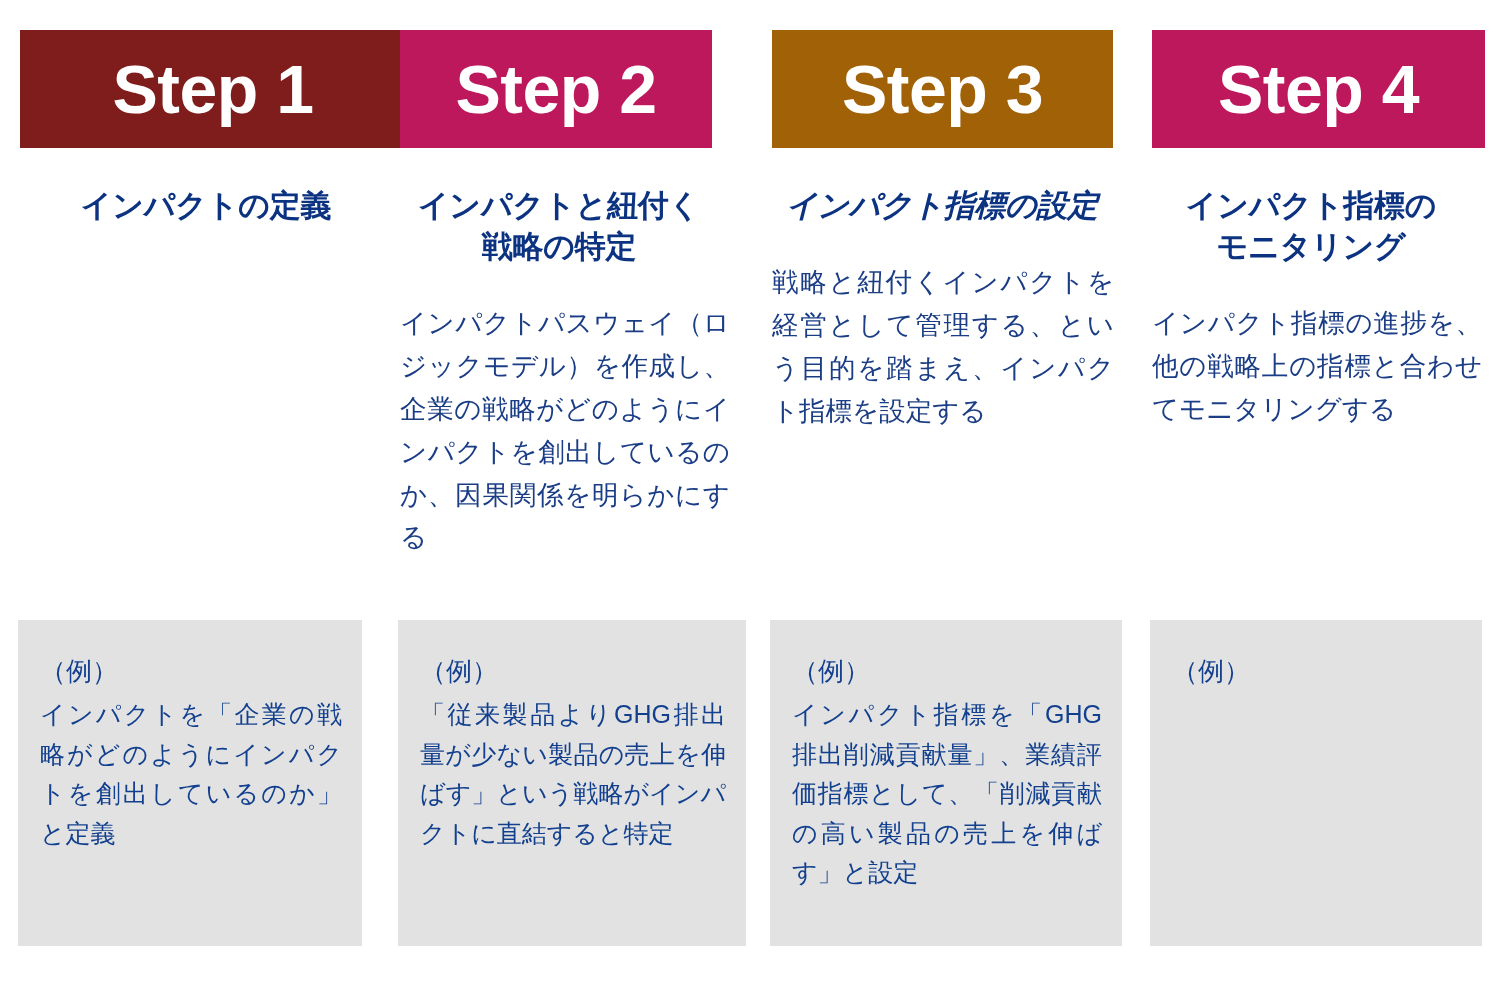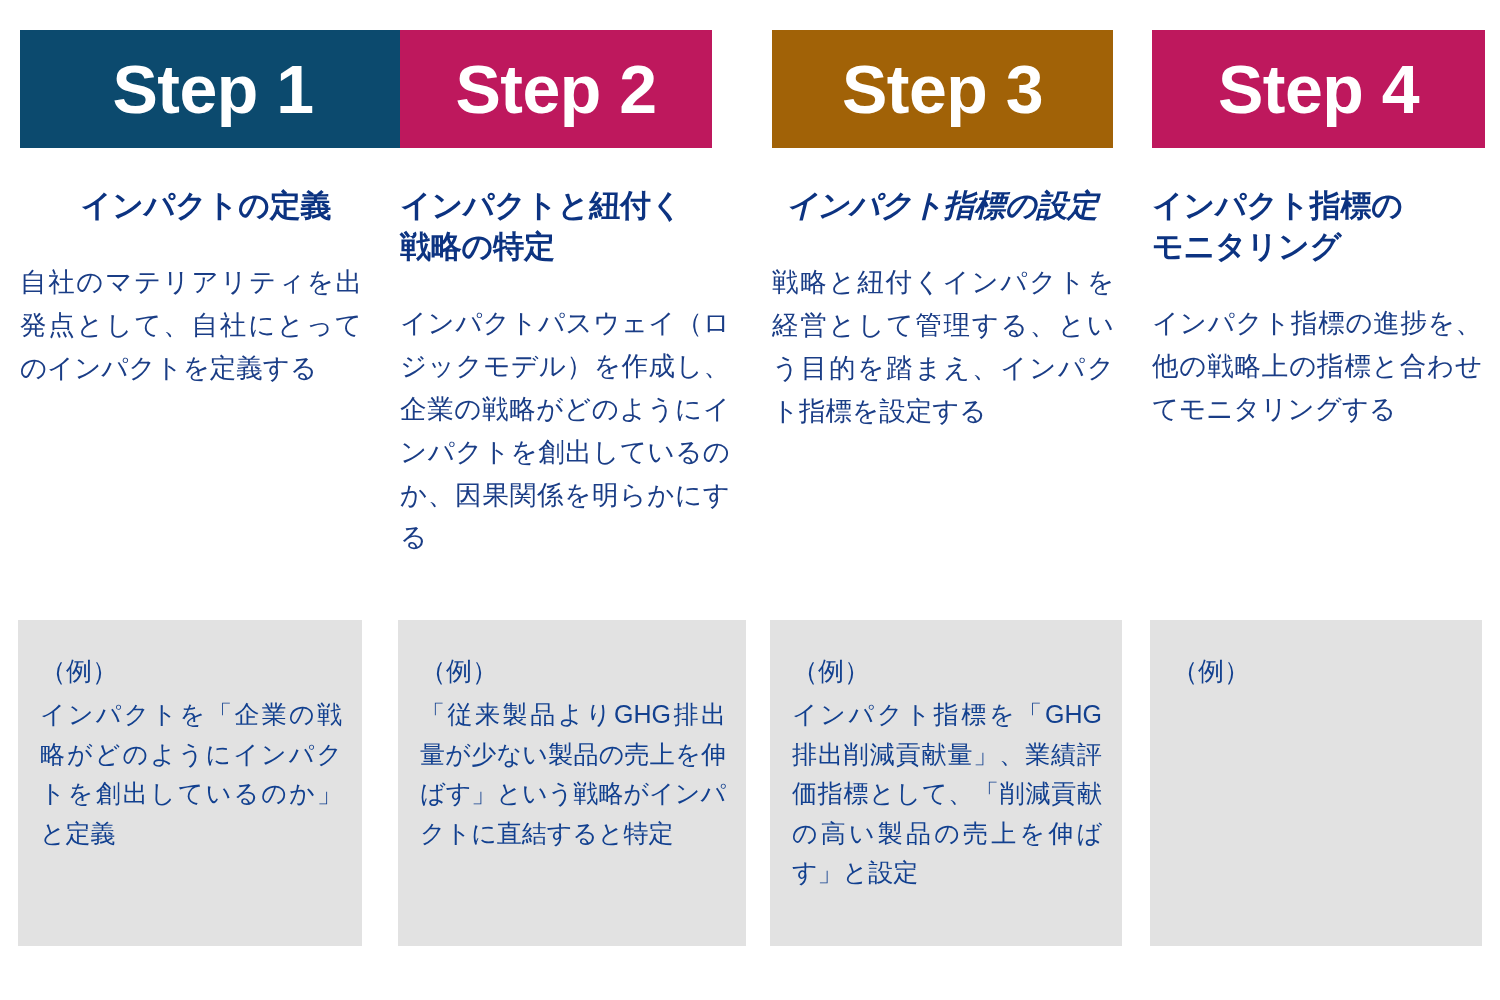--- a/index.html
+++ b/index.html
@@ -45,34 +45,34 @@
     height: 118px;
     display: flex;
     align-items: center;
     justify-content: center;
     color: #ffffff;
     font-size: 68px;
     font-weight: bold;
     letter-spacing: -0.5px;
     line-height: 1;
   }
-  .col.c1 .step-chip { background: #0c4a6e; width: 386px; }
+  .col.c1 .step-chip { background: #7f1d1d; width: 386px; }
   .col.c2 .step-chip { background: #be185d; width: 312px; }
   .col.c3 .step-chip { background: #a16207; width: 341px; }
   .col.c4 .step-chip { background: #be185d; width: 333px; text-align: right; }
 
   
   .step-title {
     margin-top: 38px;
     color: #0C3381;
     font-size: 31px;
     font-weight: bold;
     line-height: 1.32;
     letter-spacing: -0.2px;
-    text-align: left;
+    text-align: center;
     white-space: pre-line;
   }
   .col.c1 .step-title,
   .col.c3 .step-title { text-align: center; }
   .col.c1 .step-title { padding-left: 32px; }
   .col.c3 .step-title { padding-left: 0px; font-style: italic; }
   .col.c2 .step-title { padding-right: 14px; }
   .col.c4 .step-title { padding-right: 10px; }
 
   
@@ -121,21 +121,20 @@
 </style>
 </head>
 <body>
 
 <div class="board">
   <div class="columns">
 
     <div class="col c1">
       <div class="step-chip">Step 1</div>
       <div class="step-title">インパクトの定義</div>
-      <div class="step-desc">自社のマテリアリティを出発点として、自社にとってのインパクトを定義する</div>
       <div class="example-box">
         <div class="example-label">（例）</div>
         <div class="example-text">インパクトを「企業の戦略がどのようにインパクトを創出しているのか」と定義</div>
       </div>
     </div>
 
     <div class="col c2">
       <div class="step-chip">Step 2</div>
       <div class="step-title">インパクトと紐付く
 戦略の特定</div>

